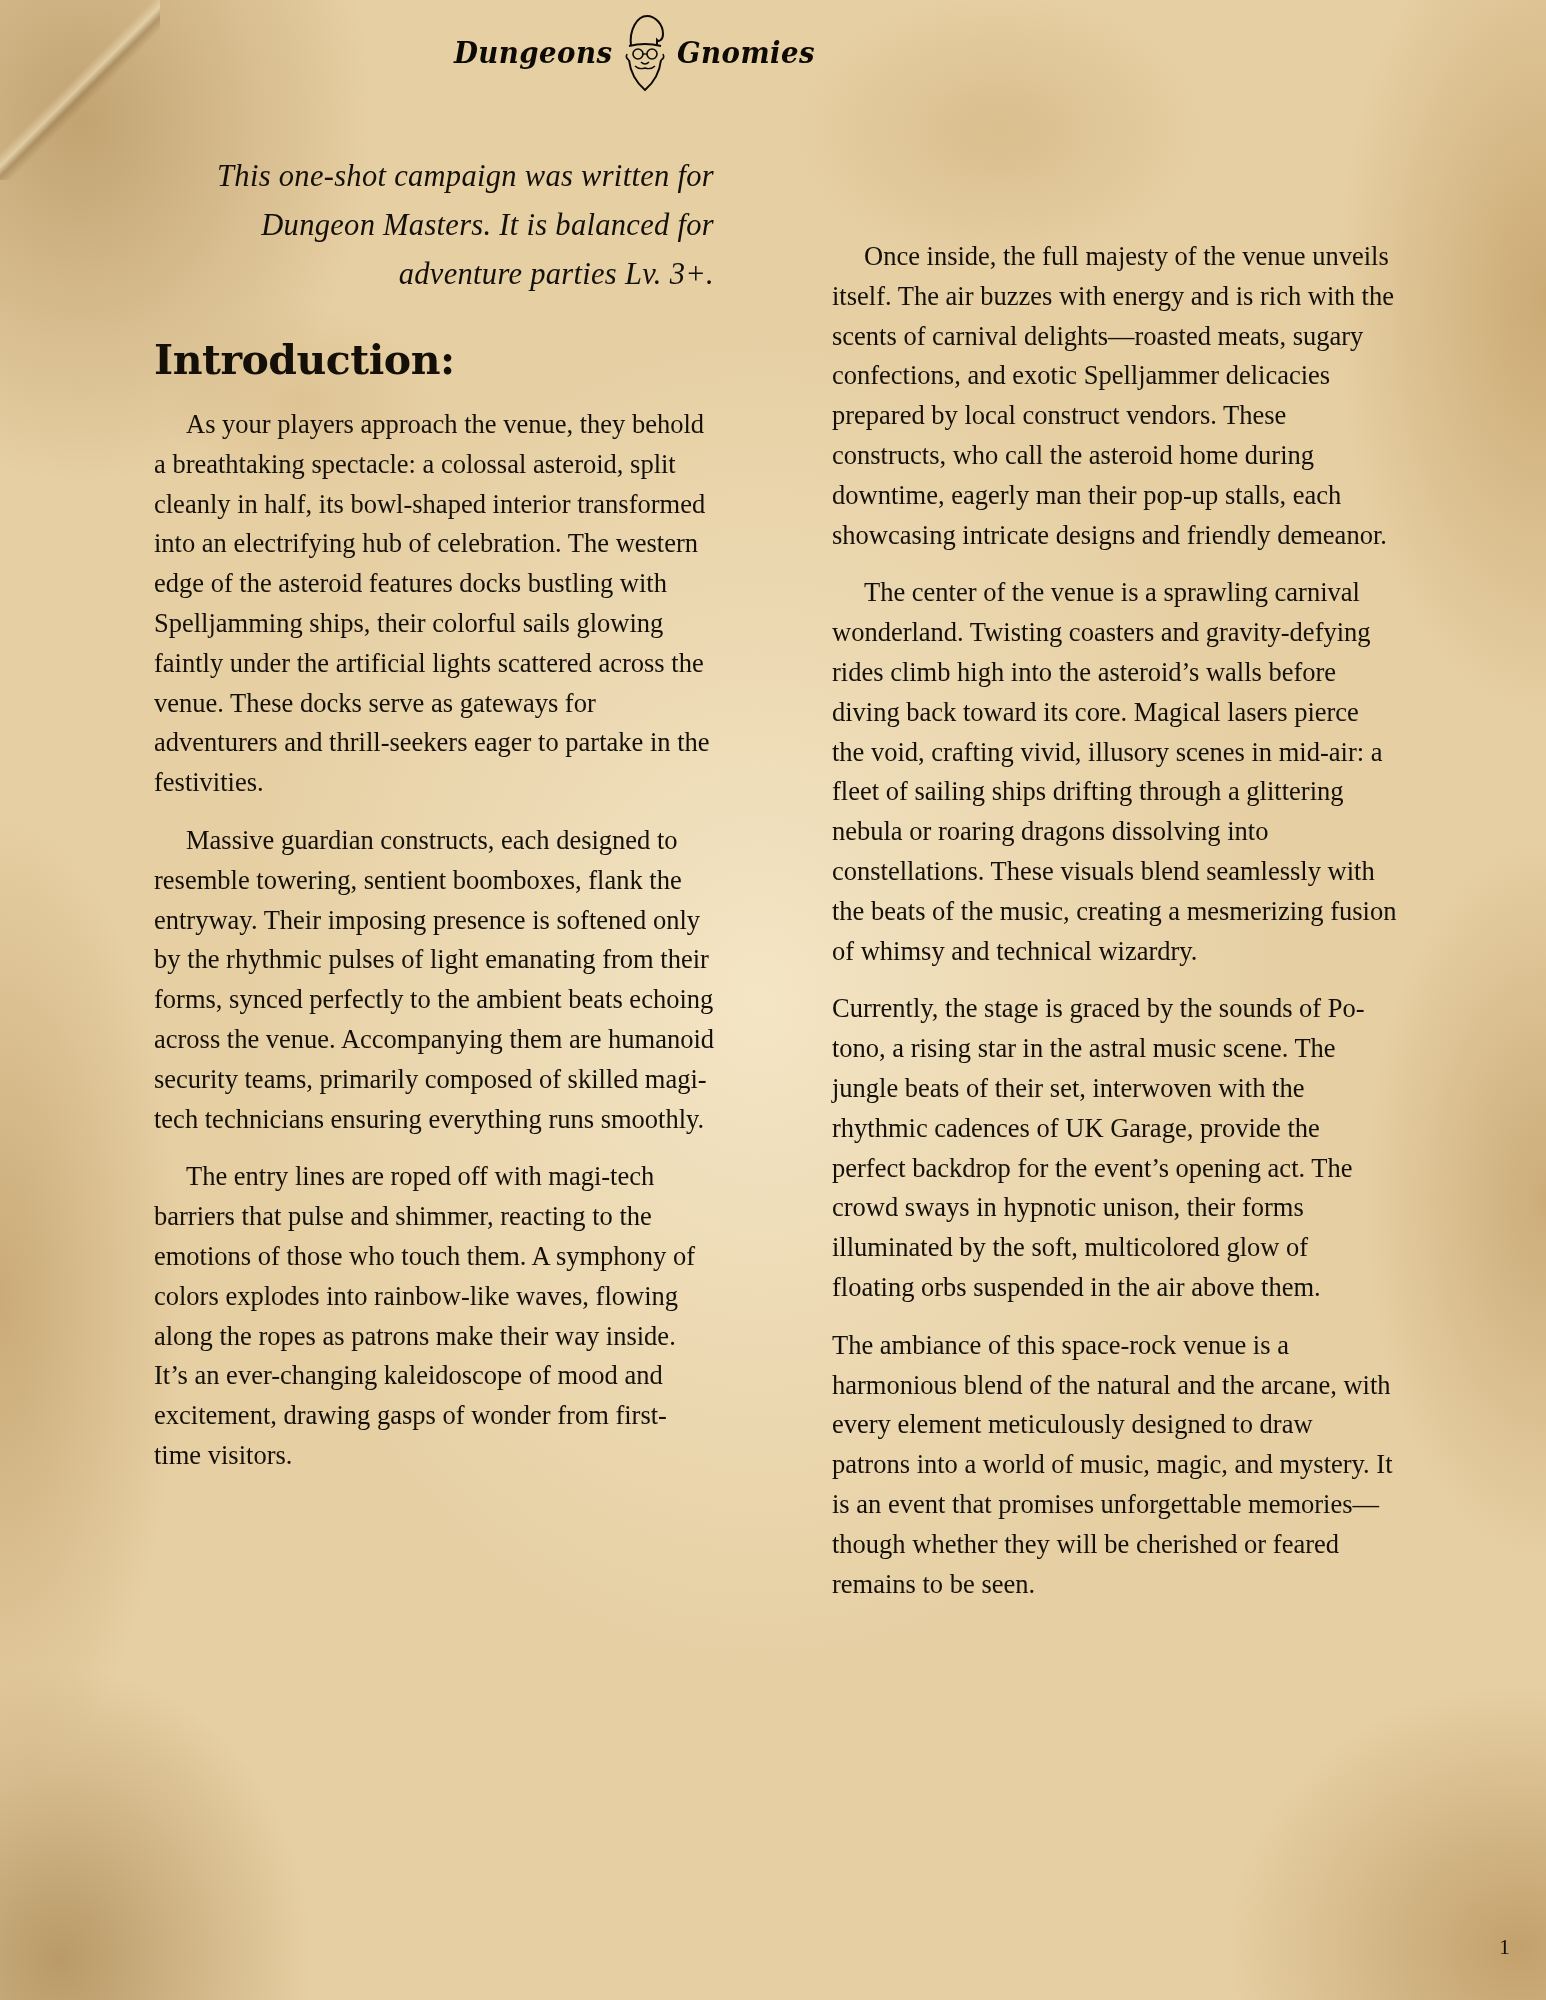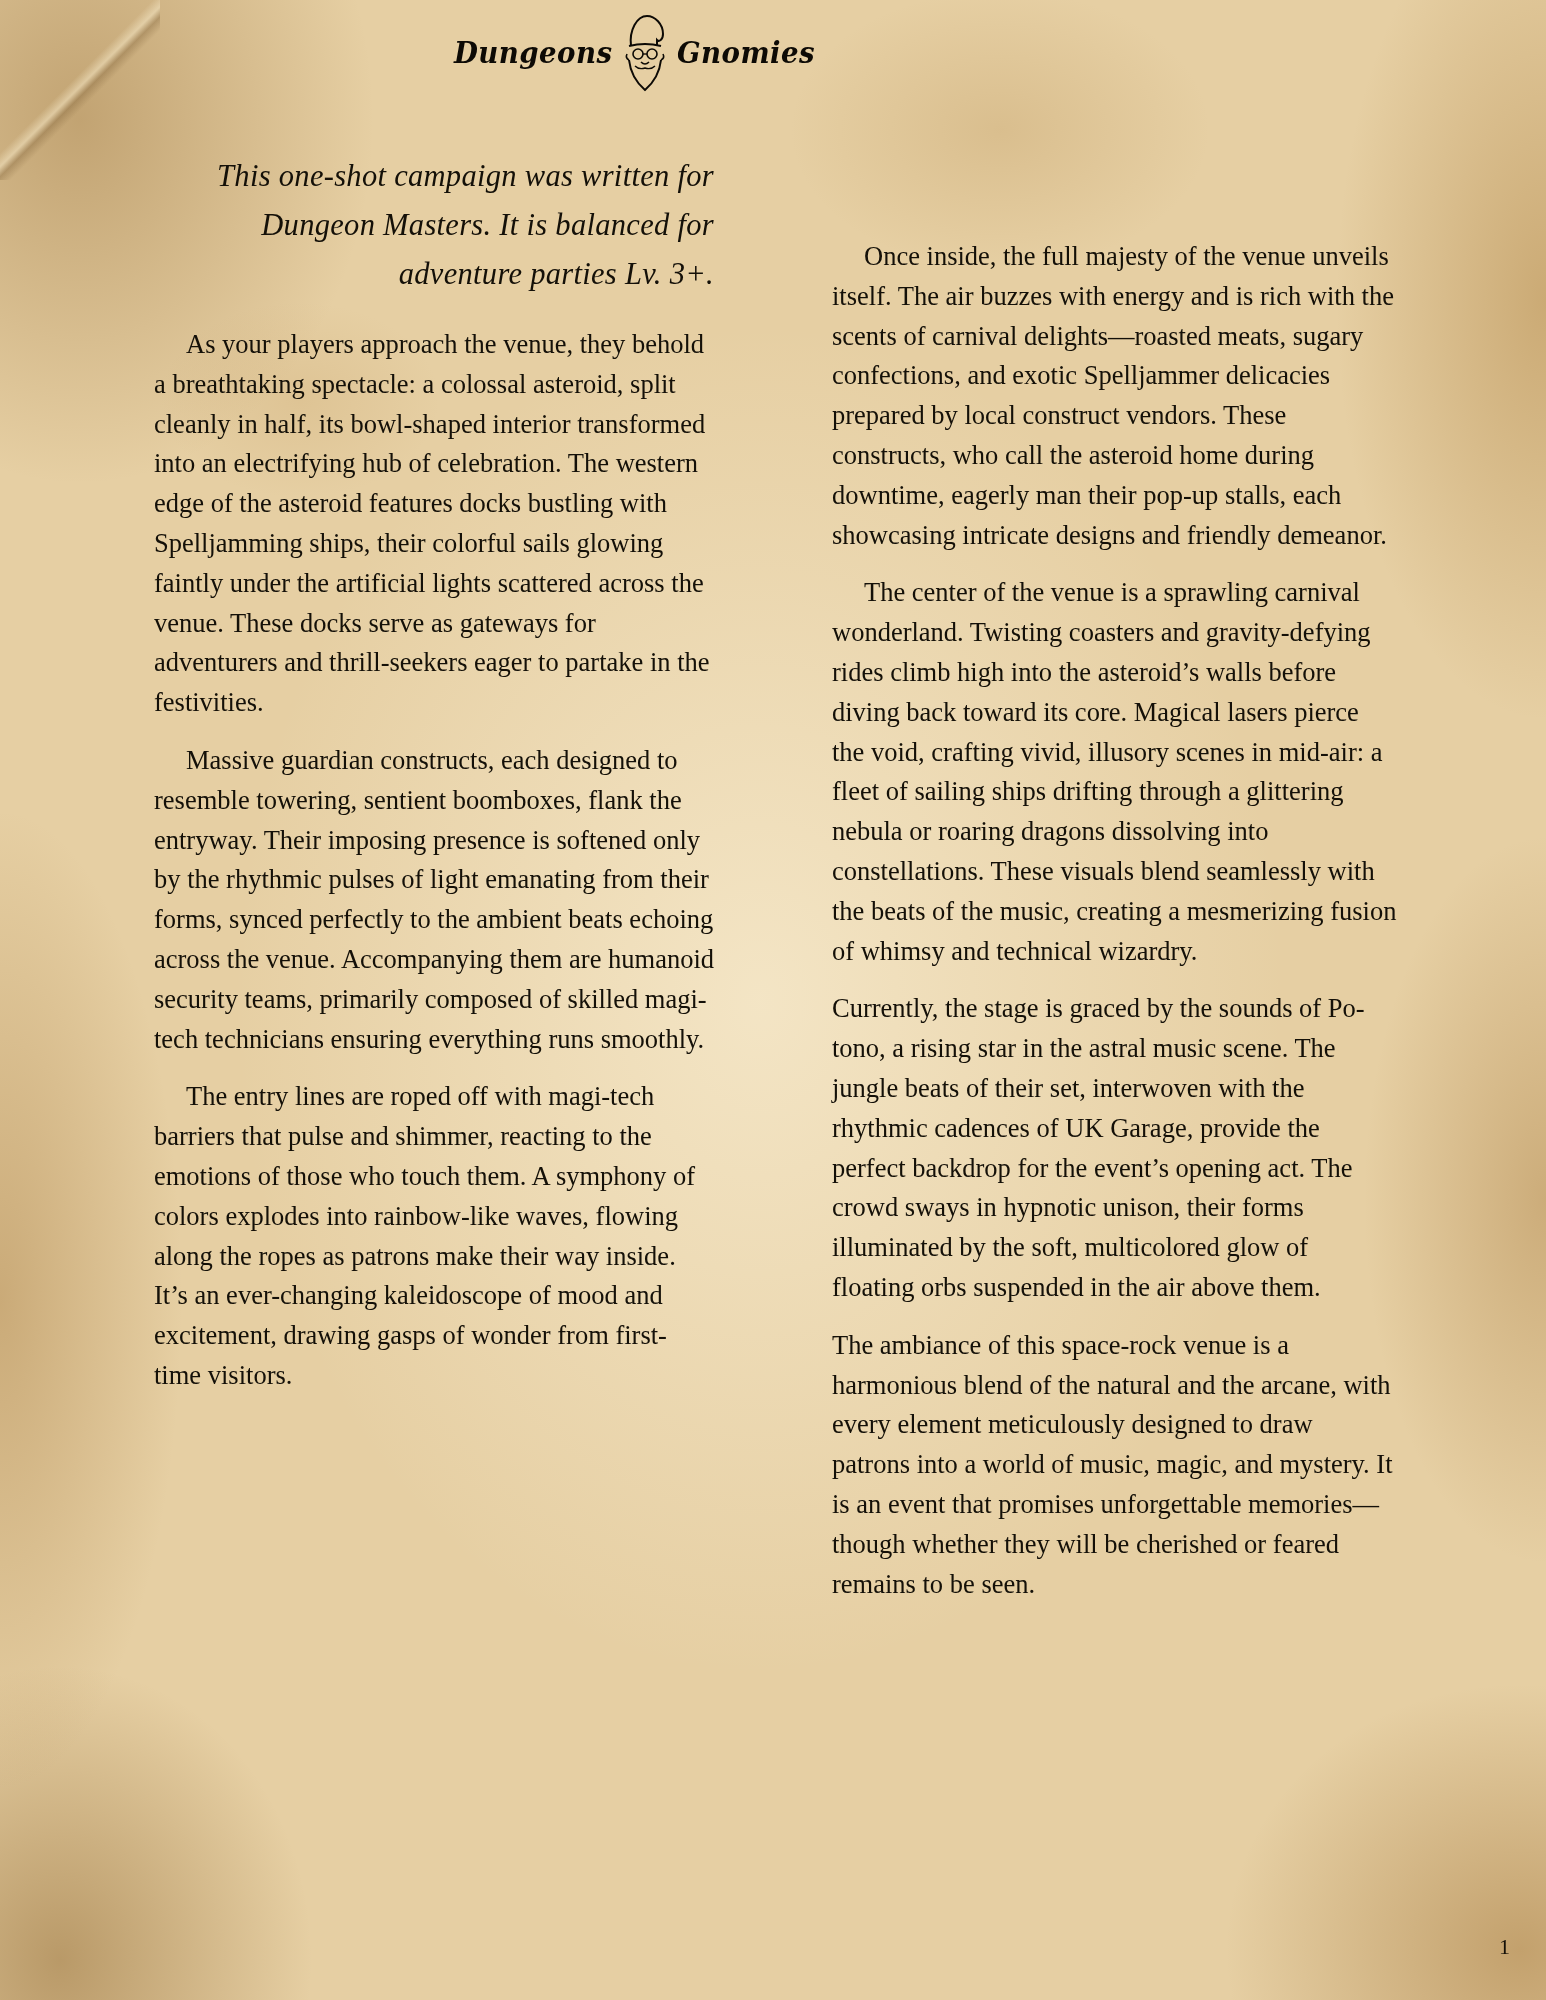--- a/index.html
+++ b/index.html
@@ -119,20 +119,21 @@
       <path d="M6 48 Q8 66 22 78 Q36 66 38 48" fill="none" stroke="#0d0a05" stroke-width="2"></path>
       <path d="M12 54 Q16 58 22 56 Q28 58 32 54" fill="none" stroke="#0d0a05" stroke-width="1.4"></path>
     </svg>
   </span>
   <span class="logo-word">Gnomies</span>
 </header>
 
 <main class="col col-left">
   <p class="intro-note">This one-shot campaign was written for Dungeon Masters. It is balanced for adventure parties Lv. 3+.</p>
   <h1 class="section-title">
+    <span>Introduction:</span>
   </h1>
   <p class="body indent">As your players approach the venue, they behold a breathtaking spectacle: a colossal asteroid, split cleanly in half, its bowl-shaped interior transformed into an electrifying hub of celebration. The western edge of the asteroid features docks bustling with Spelljamming ships, their colorful sails glowing faintly under the artificial lights scattered across the venue. These docks serve as gateways for adventurers and thrill-seekers eager to partake in the festivities.</p>
   <p class="body indent">Massive guardian constructs, each designed to resemble towering, sentient boomboxes, flank the entryway. Their imposing presence is softened only by the rhythmic pulses of light emanating from their forms, synced perfectly to the ambient beats echoing across the venue. Accompanying them are humanoid security teams, primarily composed of skilled magi-tech technicians ensuring everything runs smoothly.</p>
   <p class="body indent">The entry lines are roped off with magi-tech barriers that pulse and shimmer, reacting to the emotions of those who touch them. A symphony of colors explodes into rainbow-like waves, flowing along the ropes as patrons make their way inside. It’s an ever-changing kaleidoscope of mood and excitement, drawing gasps of wonder from first-time visitors.</p>
 </main>
 
 <section class="col col-right">
   <p class="body indent">Once inside, the full majesty of the venue unveils itself. The air buzzes with energy and is rich with the scents of carnival delights—roasted meats, sugary confections, and exotic Spelljammer delicacies prepared by local construct vendors. These constructs, who call the asteroid home during downtime, eagerly man their pop-up stalls, each showcasing intricate designs and friendly demeanor.</p>
   <p class="body indent">The center of the venue is a sprawling carnival wonderland. Twisting coasters and gravity-defying rides climb high into the asteroid’s walls before diving back toward its core. Magical lasers pierce the void, crafting vivid, illusory scenes in mid-air: a fleet of sailing ships drifting through a glittering nebula or roaring dragons dissolving into constellations. These visuals blend seamlessly with the beats of the music, creating a mesmerizing fusion of whimsy and technical wizardry.</p>
   <p class="body">Currently, the stage is graced by the sounds of Po-tono, a rising star in the astral music scene. The jungle beats of their set, interwoven with the rhythmic cadences of UK Garage, provide the perfect backdrop for the event’s opening act. The crowd sways in hypnotic unison, their forms illuminated by the soft, multicolored glow of floating orbs suspended in the air above them.</p>

